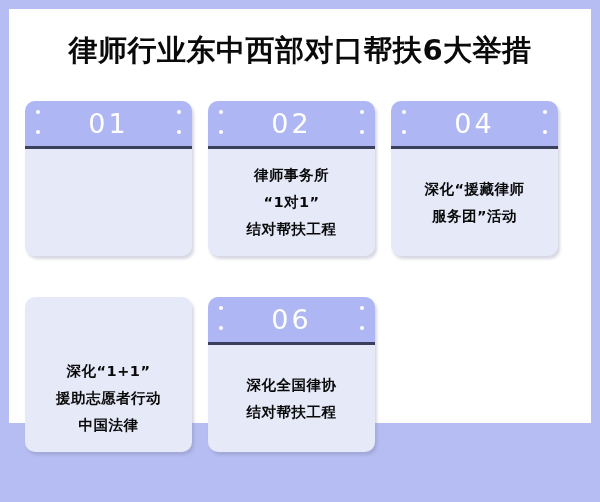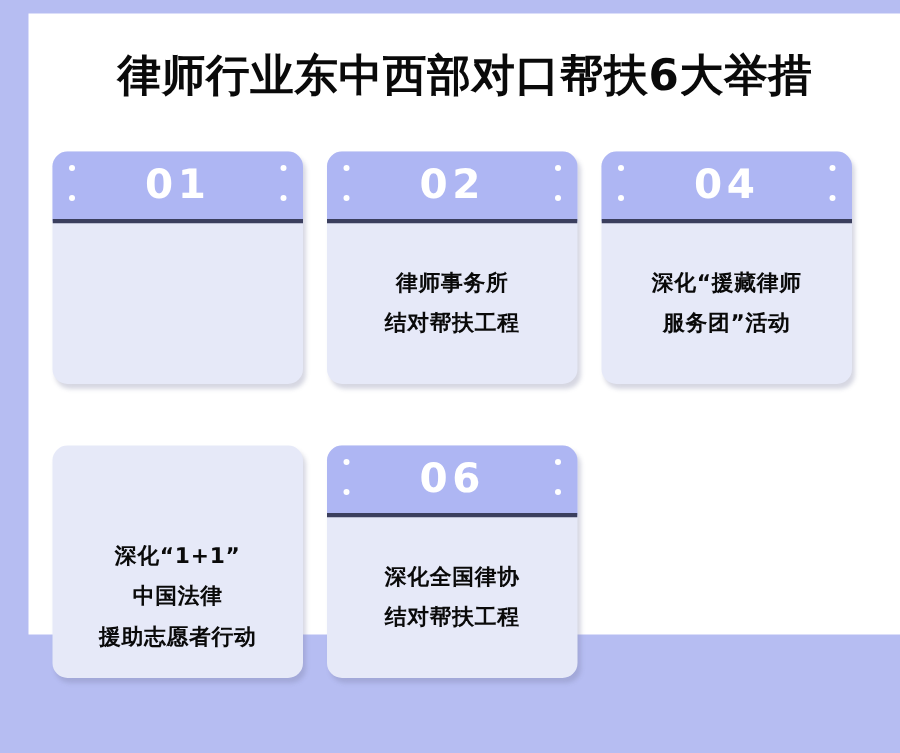--- a/index.html
+++ b/index.html
@@ -9,21 +9,21 @@
   body {
     width: 600px;
     height: 502px;
     overflow: hidden;
     background: #b6bdf2;
     font-family: "DejaVu Sans", "Liberation Sans", sans-serif;
   }
 
   .poster {
     position: absolute;
-    left: 19px;
+    left: 9px;
     top: 9px;
     width: 582px;
     height: 414px;
     background: #ffffff;
     box-sizing: border-box;
   }
 
   .poster-title {
     position: absolute;
     left: 0;
@@ -76,21 +76,21 @@
   .card-number {
     position: absolute;
     left: 0;
     top: 0;
     width: 167px;
     height: 45px;
     line-height: 45px;
     text-align: center;
     color: #ffffff;
     font-size: 27px;
-    font-weight: 700;
+    font-weight: 400;
     letter-spacing: 3px;
   }
 
   .dot {
     position: absolute;
     width: 4px;
     height: 4px;
     border-radius: 50%;
     background: #ffffff;
   }
@@ -145,20 +145,21 @@
     <div class="card">
       <div class="card-header">
         <span class="dot tl"></span>
         <span class="dot tr"></span>
         <span class="dot bl"></span>
         <span class="dot br"></span>
         <div class="card-number">02</div>
       </div>
       <div class="card-body">
         <div class="card-line">律师事务所</div>
+        <div class="card-line">“1对1”</div>
         <div class="card-line">结对帮扶工程</div>
       </div>
     </div>
 
 
     <div class="card">
       <div class="card-header">
         <span class="dot tl"></span>
         <span class="dot tr"></span>
         <span class="dot bl"></span>
@@ -167,22 +168,22 @@
       </div>
       <div class="card-body">
         <div class="card-line">深化“援藏律师</div>
         <div class="card-line">服务团”活动</div>
       </div>
     </div>
 
     <div class="card">
       <div class="card-body">
         <div class="card-line">深化“1+1”</div>
+        <div class="card-line">援助志愿者行动</div>
         <div class="card-line">中国法律</div>
-        <div class="card-line">援助志愿者行动</div>
       </div>
     </div>
 
     <div class="card">
       <div class="card-header">
         <span class="dot tl"></span>
         <span class="dot tr"></span>
         <span class="dot bl"></span>
         <span class="dot br"></span>
         <div class="card-number">06</div>

